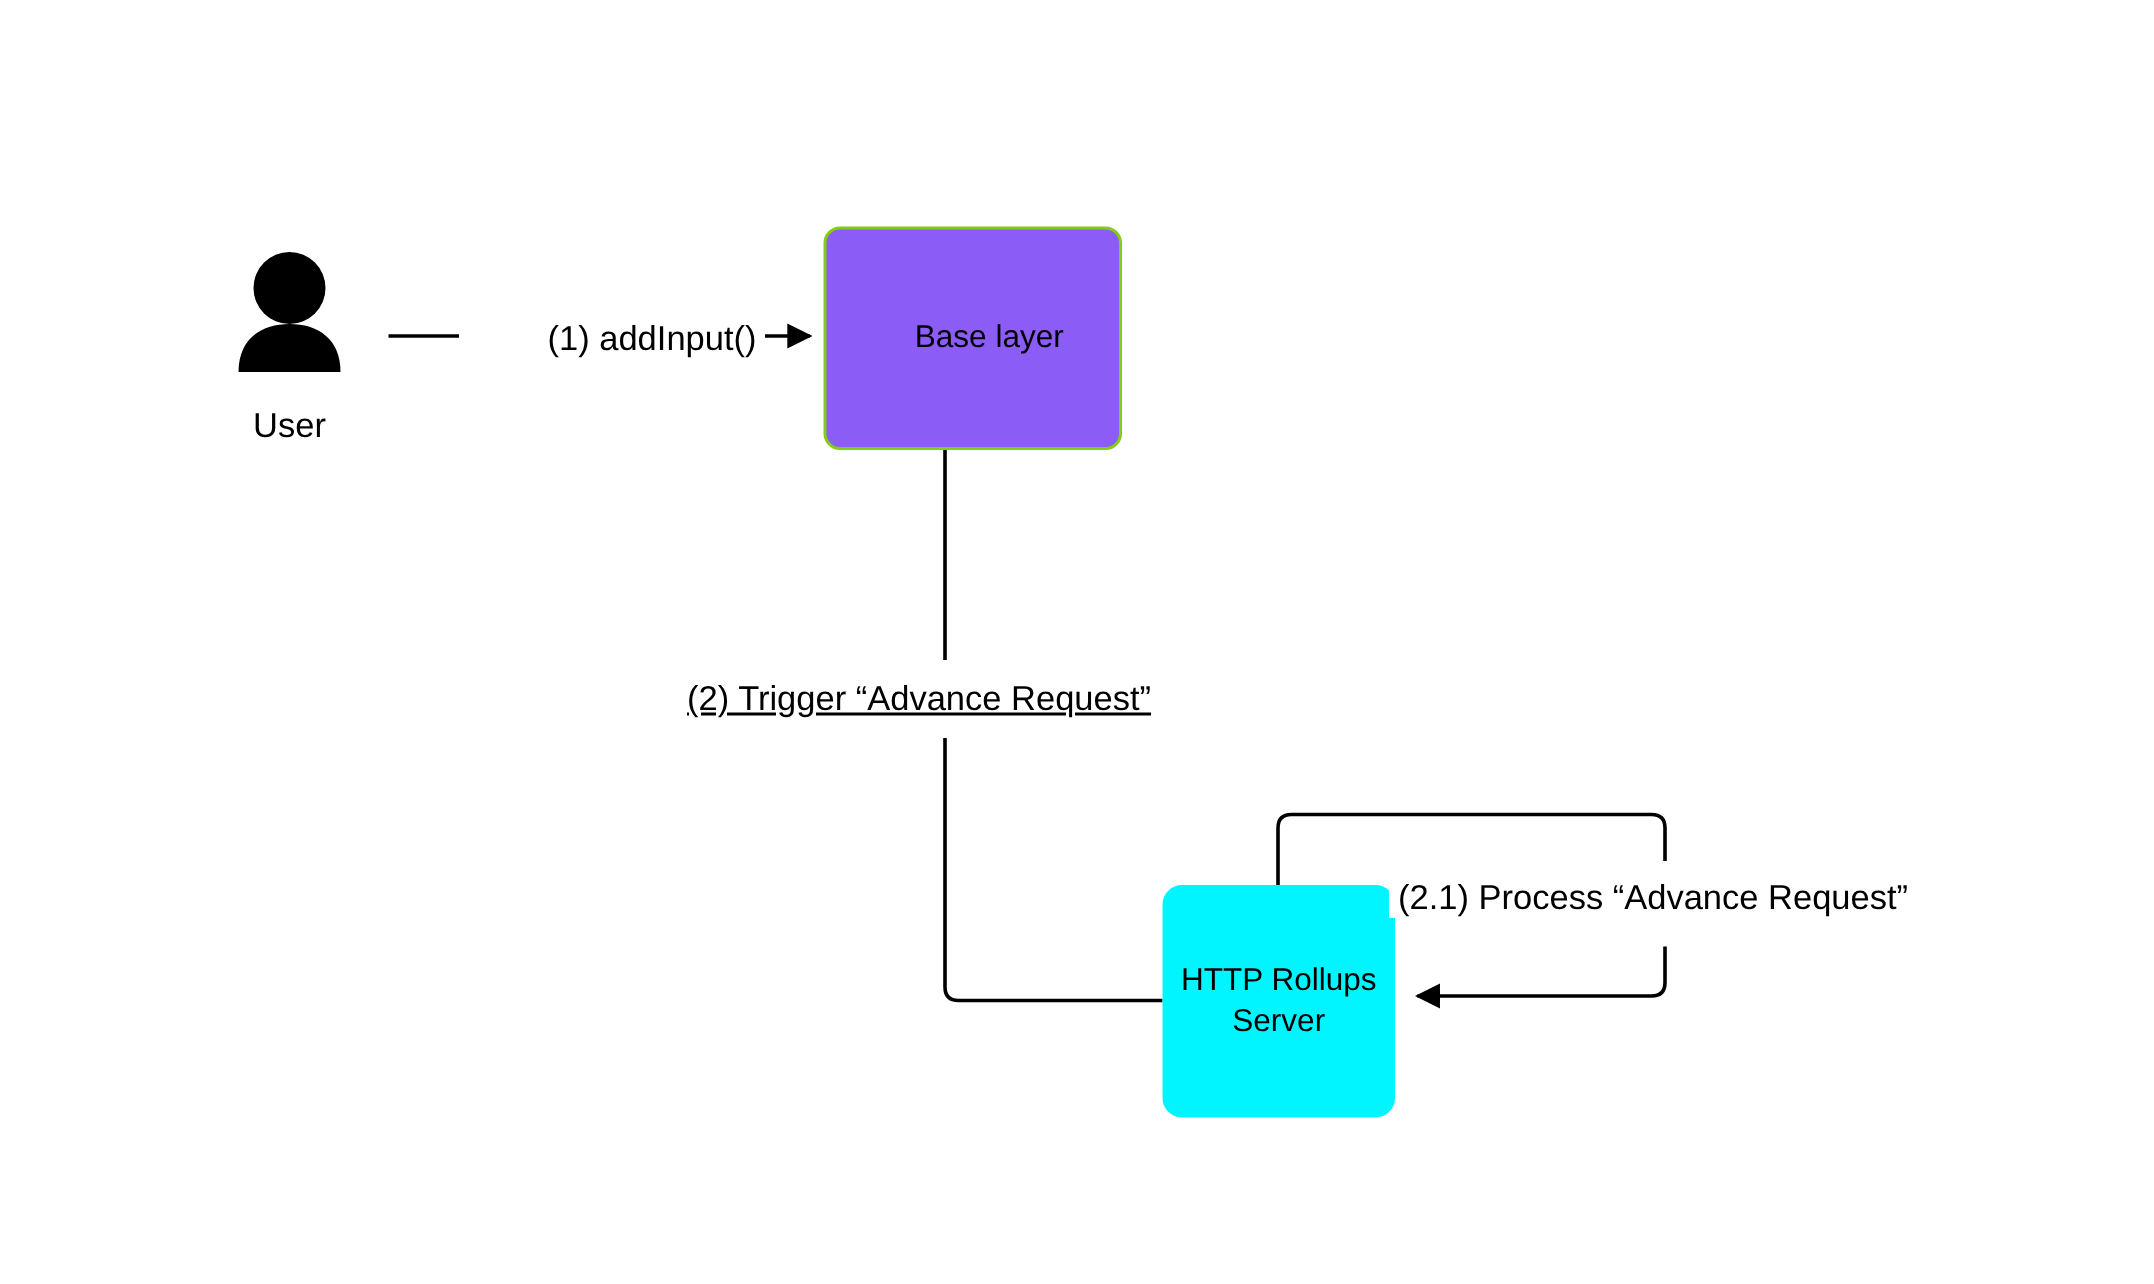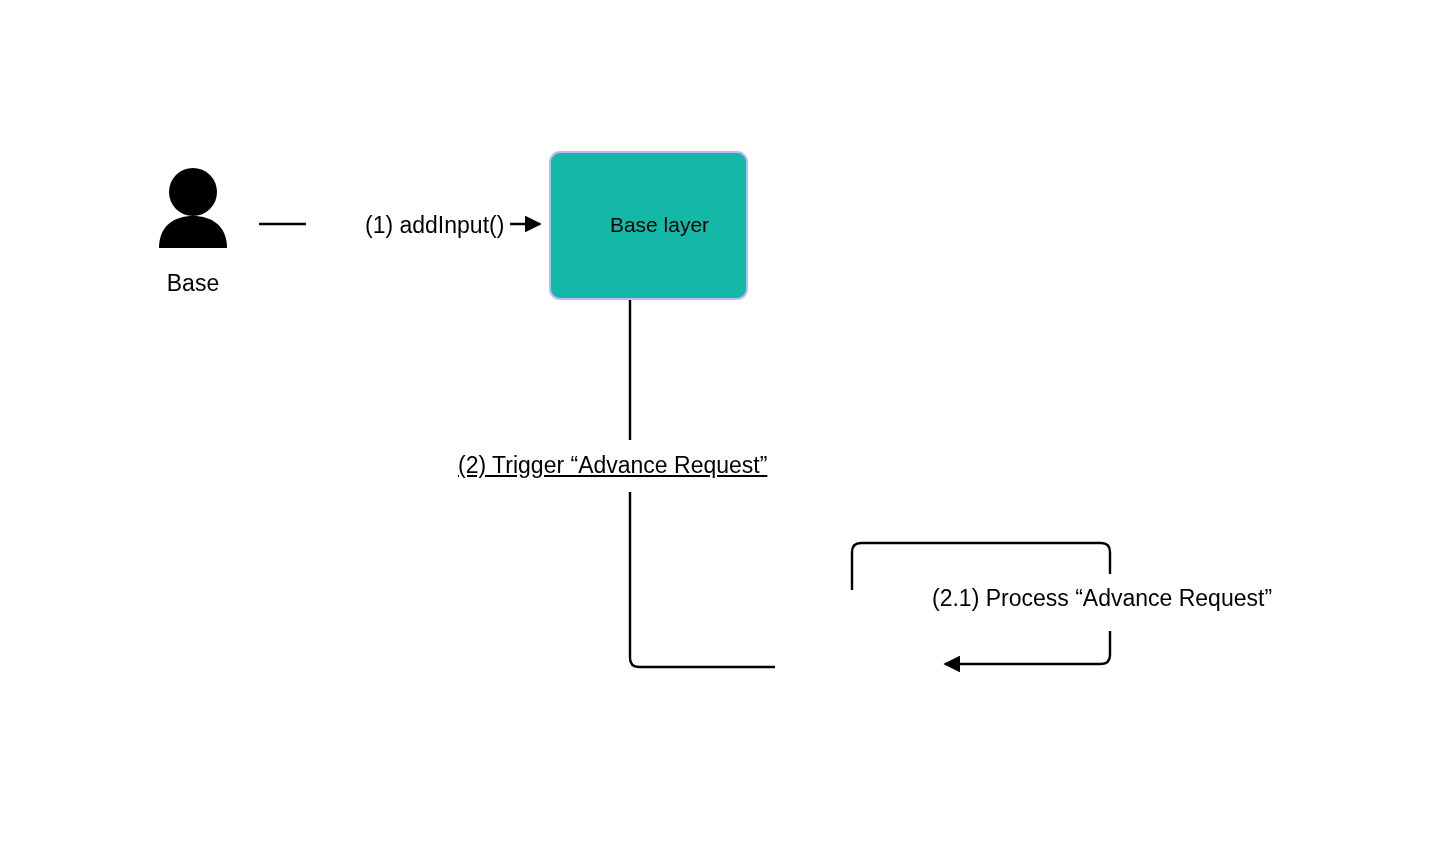--- a/index.html
+++ b/index.html
@@ -35,23 +35,23 @@
     justify-content: center;
     text-align: center;
     line-height: 1.28;
     color: #000000;
   }
   #base-layer-box {
     left: 549px;
     top: 151px;
     width: 199px;
     height: 149px;
-    border: 2px solid #c4b5fd;
+    border: 2px solid #84cc16;
     border-radius: 11px;
-    background: #14b8a6;
+    background: #8b5cf6;
     font-size: 21px;
     padding-left: 22px;
   }
   #http-rollups-server-box {
     left: 775px;
     top: 590px;
     width: 155px;
     height: 155px;
     border: none;
     border-radius: 13px;
@@ -130,24 +130,30 @@
     <g>
       <path d="M 852 590 L 852 552 Q 852 543 861 543 L 1101 543 Q 1110 543 1110 552 L 1110 574" fill="none" stroke="#000000" stroke-width="2.4" stroke-linecap="butt"></path>
       <path d="M 1110 631 L 1110 655 Q 1110 664 1101 664 L 945 664" fill="none" stroke="#000000" stroke-width="2.4" stroke-linecap="butt" marker-end="url(#arrow-left)"></path>
     </g>
   </svg>
 
   <svg id="user-icon" viewBox="0 0 72 80" xmlns="http://www.w3.org/2000/svg">
     <circle cx="36" cy="24" r="24" fill="#000000"></circle>
     <path d="M 2 80 C 2 58 17 48 36 48 C 55 48 70 58 70 80 Z" fill="#000000"></path>
   </svg>
-  <div id="user-label">Base</div>
+  <div id="user-label">User</div>
 
   <div class="node-box" id="base-layer-box">
     <span>Base layer</span>
   </div>
 
+  <div class="node-box" id="http-rollups-server-box">
+    <span>
+      <span>HTTP Rollups</span><br>
+      <span>Server</span>
+    </span>
+  </div>
 
   <div class="edge-label" id="label-add-input">(1) addInput()</div>
   <div class="edge-label" id="label-trigger-advance">(2) Trigger “Advance Request”</div>
   <div class="edge-label" id="label-process-advance">(2.1) Process “Advance Request”</div>
 
 </div>
 
 </body></html>

